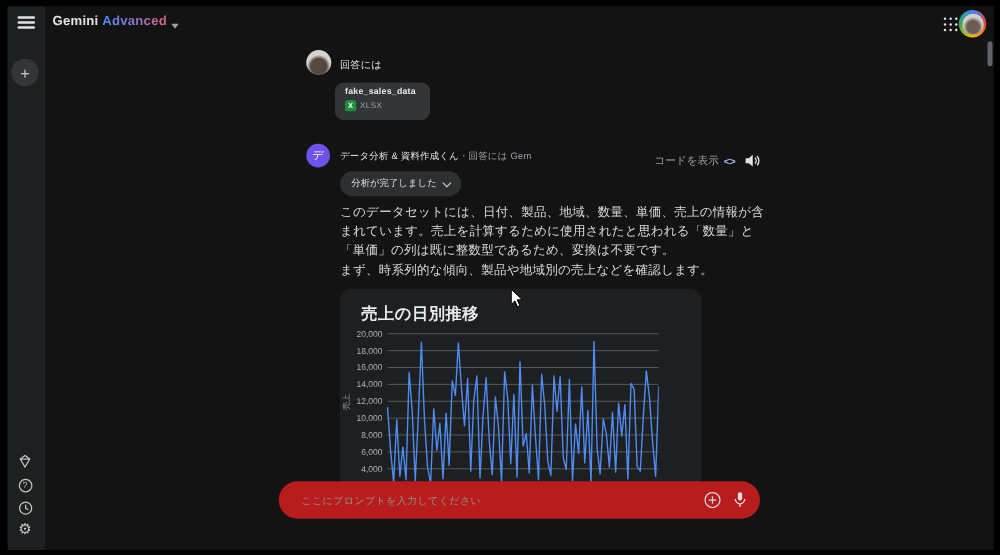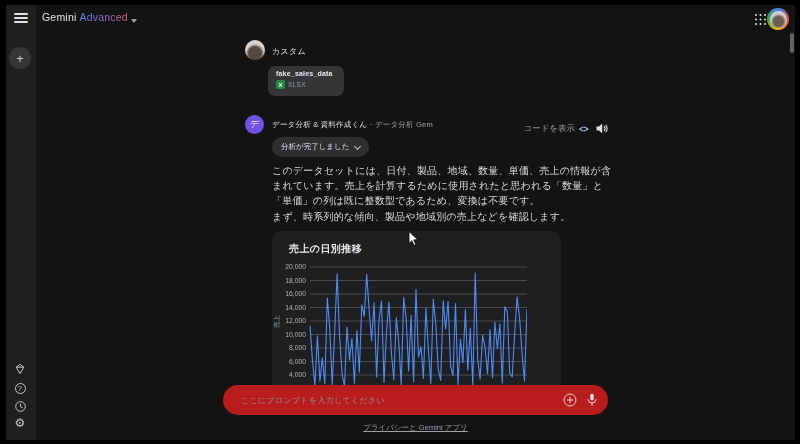--- a/index.html
+++ b/index.html
@@ -6,21 +6,21 @@
   html,body { width:800px; height:444px; background:#000; overflow:hidden;
     font-family:"Liberation Sans","DejaVu Sans",sans-serif; }
   .app { position:absolute; left:6px; top:5px; right:5px; bottom:4px;
     background:#131314; overflow:hidden; }
   .sidebar { position:absolute; left:0; top:0; bottom:0; width:30px; background:#1e1f20; }
 
   
   .hamburger { position:absolute; left:7px; top:7px; width:16px; height:12px;
     display:flex; flex-direction:column; justify-content:space-between; cursor:pointer; padding:1px 1px; }
   .hamburger span { display:block; height:1.6px; background:#dfe1e5; border-radius:1px; }
-  .brand { position:absolute; left:36px; top:6px; font-size:10.5px; font-weight:400;
+  .brand { position:absolute; left:36px; top:6px; font-size:10.5px; font-weight:700;
     color:#e3e3e3; letter-spacing:.2px; display:flex; align-items:flex-end; gap:3px; cursor:pointer; }
   .brand .adv { background:linear-gradient(90deg,#4c8df6 0%,#9b72cb 55%,#d96570 100%);
     -webkit-background-clip:text; background-clip:text; color:transparent; }
   .caret-down { width:0; height:0; border-left:3.5px solid transparent;
     border-right:3.5px solid transparent; border-top:4px solid #9aa0a6; margin-top:1px; }
   .apps-grid { position:absolute; left:748px; top:8px; width:13px; height:13px; cursor:pointer; }
   .apps-grid i { position:absolute; left:1px; top:1px; width:2.4px; height:2.4px; border-radius:50%;
     background:#dfe1e5; color:#dfe1e5;
     box-shadow:4.5px 0,9px 0,0 4.5px,4.5px 4.5px,9px 4.5px,0 9px,4.5px 9px,9px 9px; }
   .account-avatar { position:absolute; left:761px; top:3px; width:22px; height:22px; border-radius:50%;
@@ -68,21 +68,21 @@
     transform:rotate(45deg); margin-top:-2px; }
 
   .para { position:absolute; left:266px; width:344px; font-size:10px; line-height:15px;
     color:#d9dbde; letter-spacing:.2px; }
   .para1 { top:158px; }
   .para2 { top:204px; }
 
   
   .chart-card { position:absolute; left:266px; top:226px; width:289px; height:160px;
     background:#1e1f20; border-radius:9px; overflow:hidden; }
-  .chart-title { position:absolute; left:17px; top:11px; font-size:10px; font-weight:700;
+  .chart-title { position:absolute; left:17px; top:11px; font-size:13px; font-weight:700;
     color:#e8eaed; letter-spacing:.4px; }
   .y-axis-title { position:absolute; left:-1px; top:86px; font-size:6.5px; color:#9aa0a6;
     transform:rotate(-90deg); }
   .chart-svg { position:absolute; left:0; top:28px; }
   .gridline { stroke:#55585c; stroke-width:0.8; }
   .tick-label { fill:#b0b4b8; font-size:6.8px; font-family:"Liberation Sans","DejaVu Sans",sans-serif; }
   .chart-line { fill:none; stroke:#4e8df6; stroke-width:1.1; stroke-linejoin:round; }
 
   .cursor-arrow { position:absolute; left:402px; top:226px; }
 
@@ -144,21 +144,21 @@
   </div>
   <div class="apps-grid">
       <i></i>
     </div>
   <div class="account-avatar">
     <div class="ph"></div>
   </div>
   <div class="scroll-thumb"></div>
 
   <div class="user-avatar"></div>
-  <div class="user-msg">カスタム</div>
+  <div class="user-msg">回答には</div>
   <div class="file-chip">
     <div class="fname">fake_sales_data</div>
     <div class="frow">
       <div class="xlsx-badge">X</div>
       <div class="ftype">XLSX</div>
     </div>
   </div>
 
   <div class="code-row">
     <div class="show-code">
@@ -169,21 +169,21 @@
       <svg width="13" height="13" viewBox="0 0 13 13">
         <polygon points="1.5,4.5 4,4.5 7.2,1.8 7.2,11.2 4,8.5 1.5,8.5" fill="#dfe1e5"></polygon>
         <path d="M9 4.2 A3.3 3.3 0 0 1 9 8.8" fill="none" stroke="#dfe1e5" stroke-width="1.1"></path>
         <path d="M10.6 2.8 A5.3 5.3 0 0 1 10.6 10.2" fill="none" stroke="#dfe1e5" stroke-width="1.1"></path>
       </svg>
     </div>
   </div>
 
   <div class="gem-avatar">デ</div>
   <div class="gem-name">
-    <span>データ分析 &amp; 資料作成くん</span><span class="suffix">・データ分析 Gem</span>
+    <span>データ分析 &amp; 資料作成くん</span><span class="suffix">・回答には Gem</span>
   </div>
   <div class="status-pill">
     <span>分析が完了しました</span>
     <span class="chev"></span>
   </div>
 
   <div class="para para1">このデータセットには、日付、製品、地域、数量、単価、売上の情報が含まれています。売上を計算するために使用されたと思われる「数量」と「単価」の列は既に整数型であるため、変換は不要です。</div>
   <div class="para para2">まず、時系列的な傾向、製品や地域別の売上などを確認します。</div>
 
   <div class="chart-card">
@@ -230,16 +230,15 @@
     <div class="cicon">
       <svg width="12" height="14" viewBox="0 0 12 14">
         <rect x="4.3" y="0.8" width="3.4" height="6.6" rx="1.7" fill="#dfe1e5"></rect>
         <path d="M2.2 6.2 a3.8 3.8 0 0 0 7.6 0" fill="none" stroke="#dfe1e5" stroke-width="1"></path>
         <line x1="6" y1="10.2" x2="6" y2="12.6" stroke="#dfe1e5" stroke-width="1"></line>
       </svg>
     </div>
   </div>
 
   <div class="footer">
-    <div class="line2"><a>プライバシーと Gemini アプリ</a></div>
   </div>
 
 </div>
 
 </body></html>

